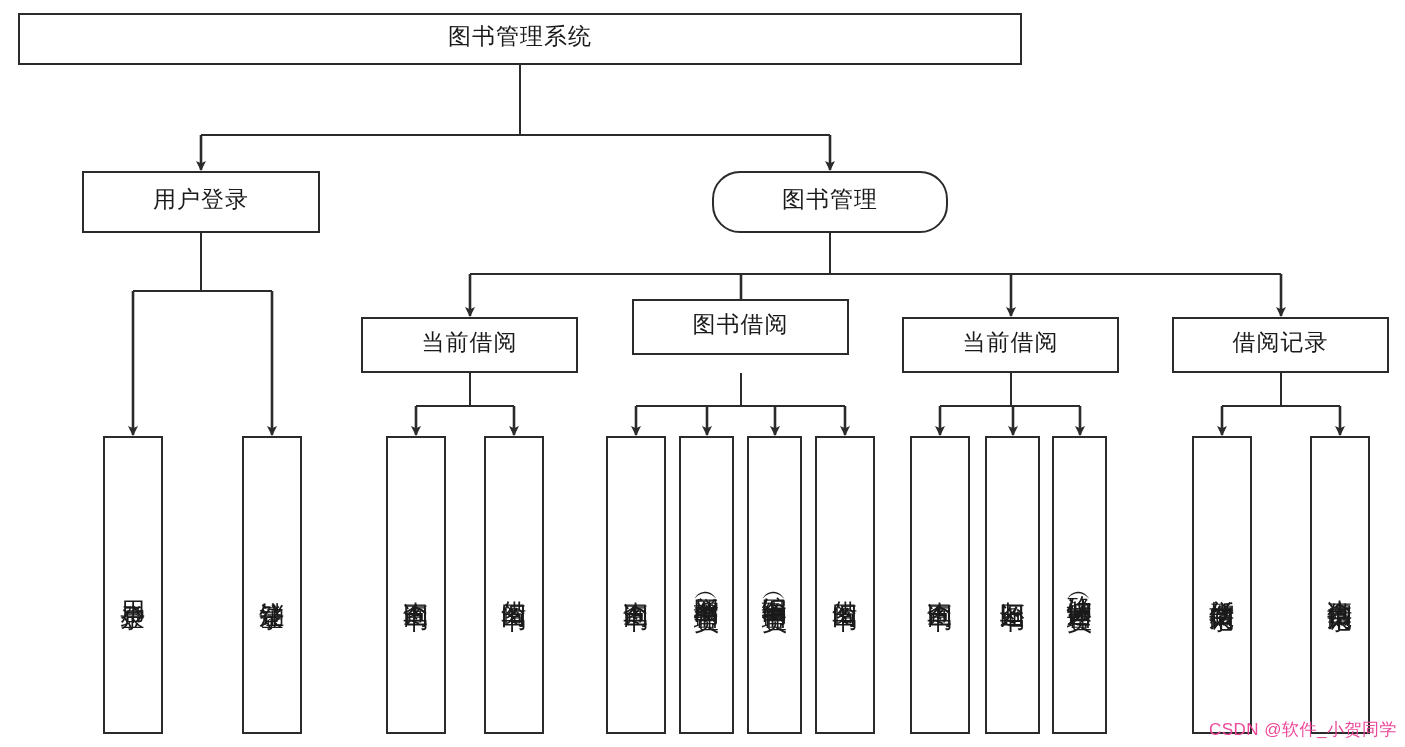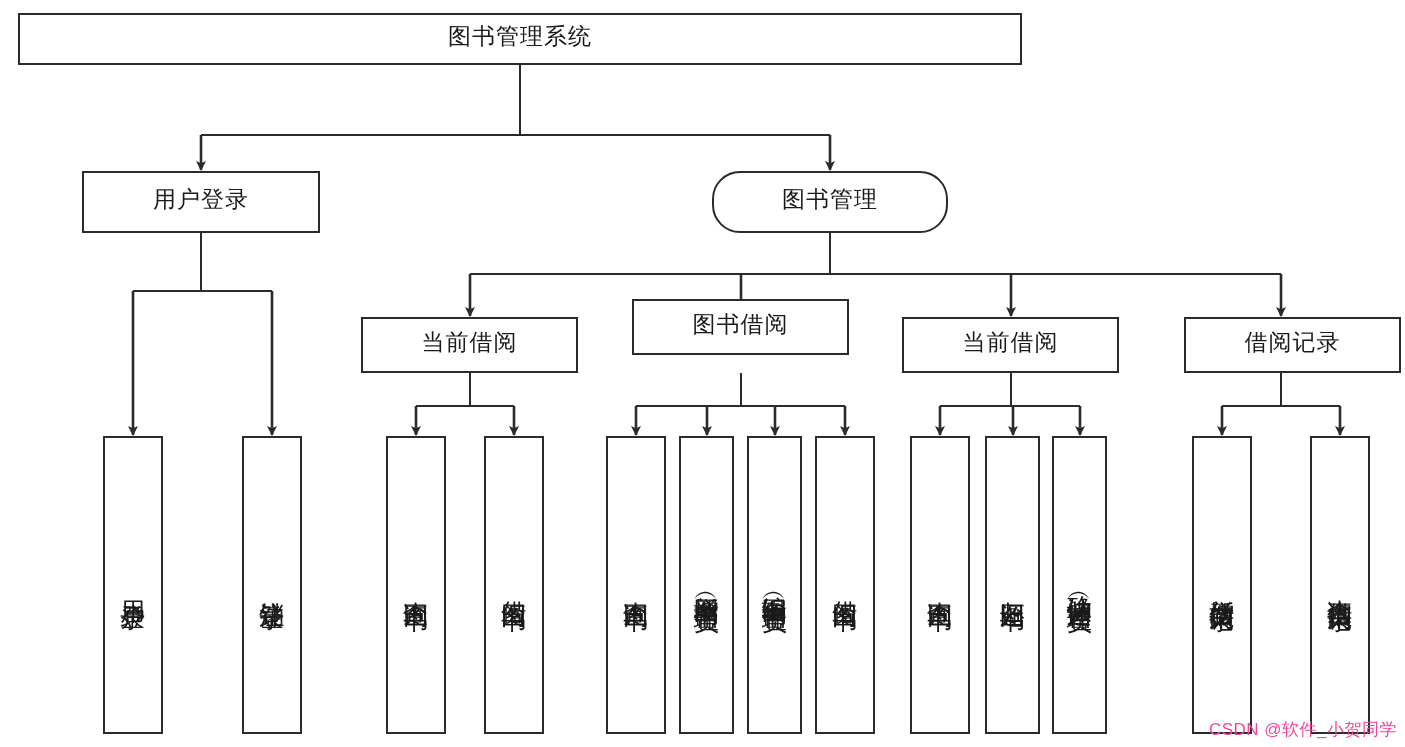--- a/index.html
+++ b/index.html
@@ -126,21 +126,21 @@
       </div>
       <div class="node horizontal" style="left: 361px; top: 317px; width: 217px; height: 56px;">
         <span class="htext">当前借阅</span>
       </div>
       <div class="node horizontal" style="left: 632px; top: 299px; width: 217px; height: 56px;">
         <span class="htext">图书借阅</span>
       </div>
       <div class="node horizontal" style="left: 902px; top: 317px; width: 217px; height: 56px;">
         <span class="htext">当前借阅</span>
       </div>
-      <div class="node horizontal" style="left: 1172px; top: 317px; width: 217px; height: 56px; margin-left: 12px;">
+      <div class="node horizontal" style="left: 1172px; top: 317px; width: 217px; height: 56px;">
         <span class="htext">借阅记录</span>
       </div>
       <div class="node vertical" style="left: 103px; top: 436px; width: 60px; height: 298px;">
         <span class="vtext">用户登录</span>
       </div>
       <div class="node vertical" style="left: 242px; top: 436px; width: 60px; height: 298px;">
         <span class="vtext">注销登录</span>
       </div>
       <div class="node vertical" style="left: 386px; top: 436px; width: 60px; height: 298px;">
         <span class="vtext">查询图书</span>

